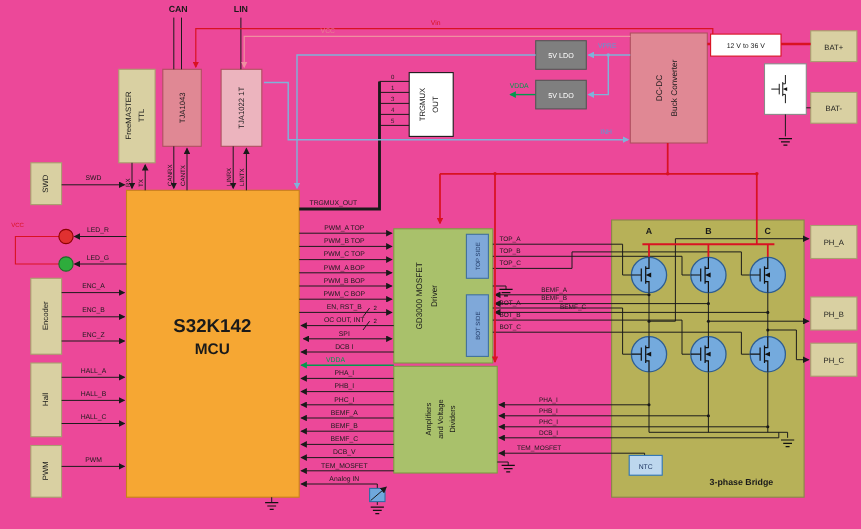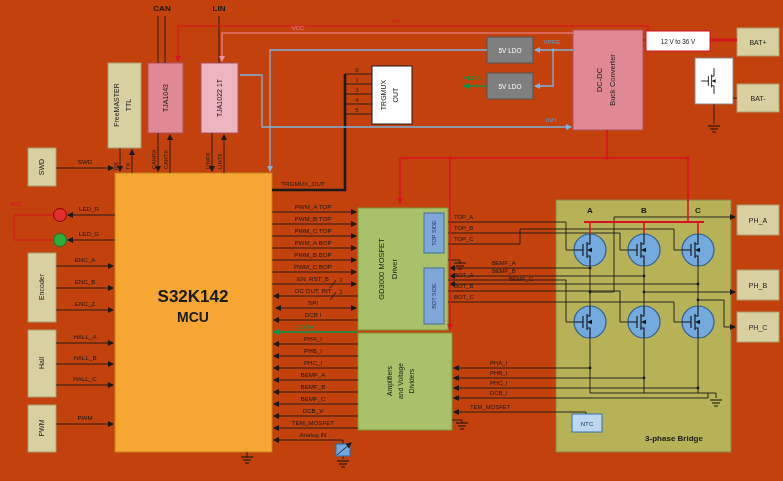--- a/index.html
+++ b/index.html
@@ -1,16 +1,16 @@
 <!DOCTYPE html>
 <html><head>
 <meta charset="utf-8">
 <style>
   html,body{margin:0;padding:0;background:#fff;}
-  .stage{width:783px;height:481px;position:relative;background:#c2410c;overflow:hidden;}
+  .stage{width:783px;height:481px;position:relative;background:#ec4899;overflow:hidden;}
   svg{display:block;}
   svg text{font-family:"Liberation Sans","DejaVu Sans",sans-serif;fill:#1a1a1a;}
   .t55{font-size:5.5px}
   .t56{font-size:5.6px}
   .t59{font-size:5.9px}
   .t62{font-size:6.2px}
   .t63{font-size:6.3px}
   .t65{font-size:6.5px}
   .t68{font-size:6.8px}
   .t7{font-size:7px}

